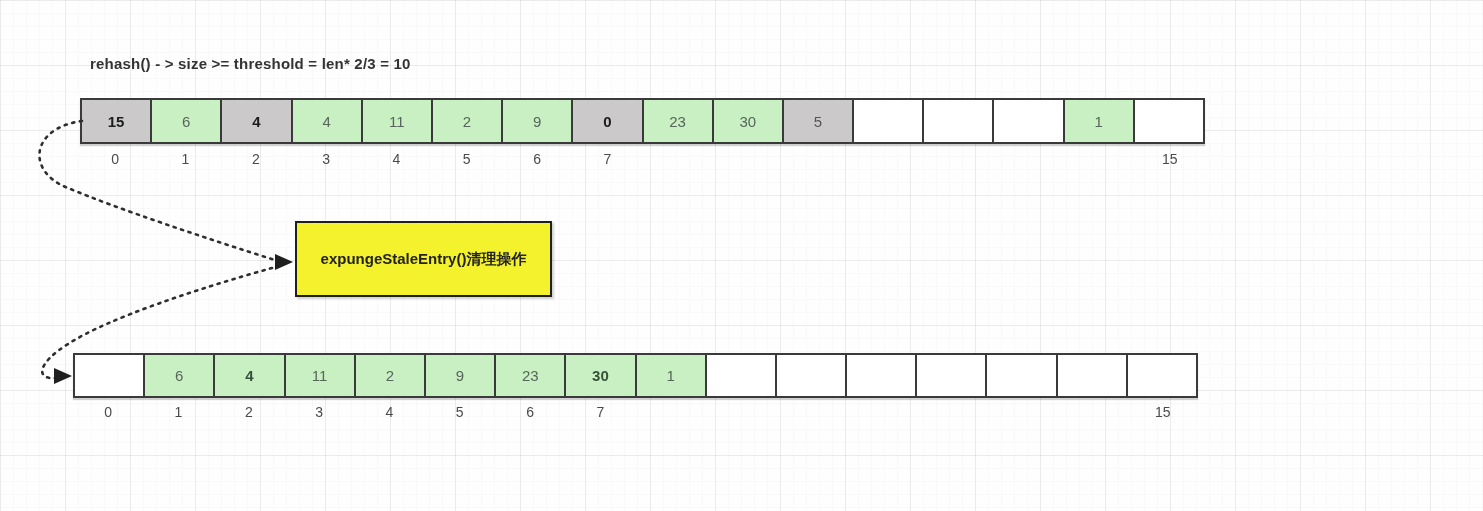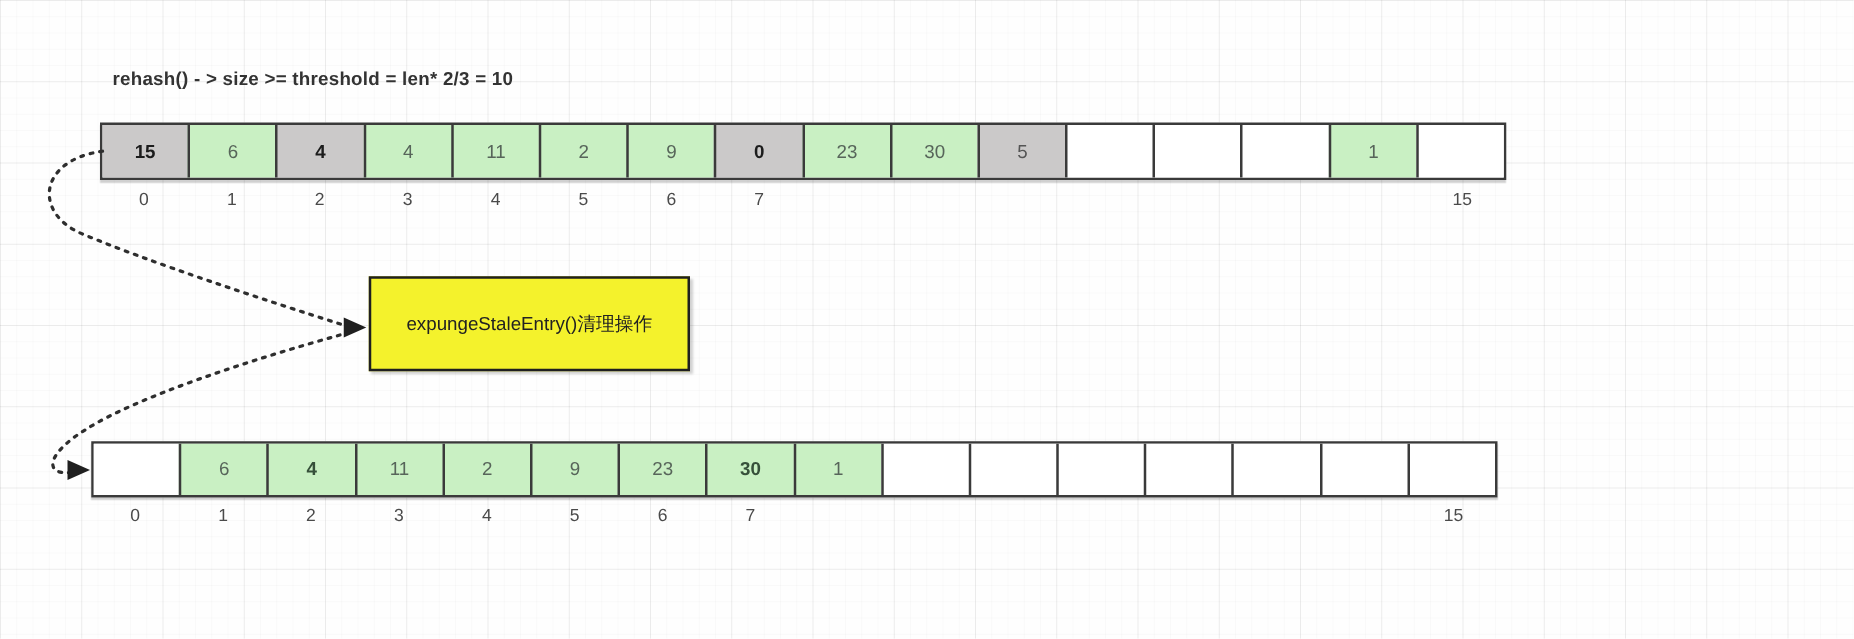--- a/index.html
+++ b/index.html
@@ -55,20 +55,21 @@
   }
   .note-box{
     position:absolute;
     left:295px;top:221px;width:257px;height:76px;
     border:2px solid #1f1f1f;
     box-sizing:border-box;
     display:flex;align-items:center;justify-content:center;
     font-size:15px;color:#222;
     box-shadow:2px 2px 2px rgba(0,0,0,0.18);
     text-align:center;
+    font-weight:bold;
   }
   .flow-svg{
     position:absolute;left:0;top:0;width:1483px;height:511px;
     pointer-events:none;
   }
 </style>
 </head>
 <body>
 
 <div class="canvas">

